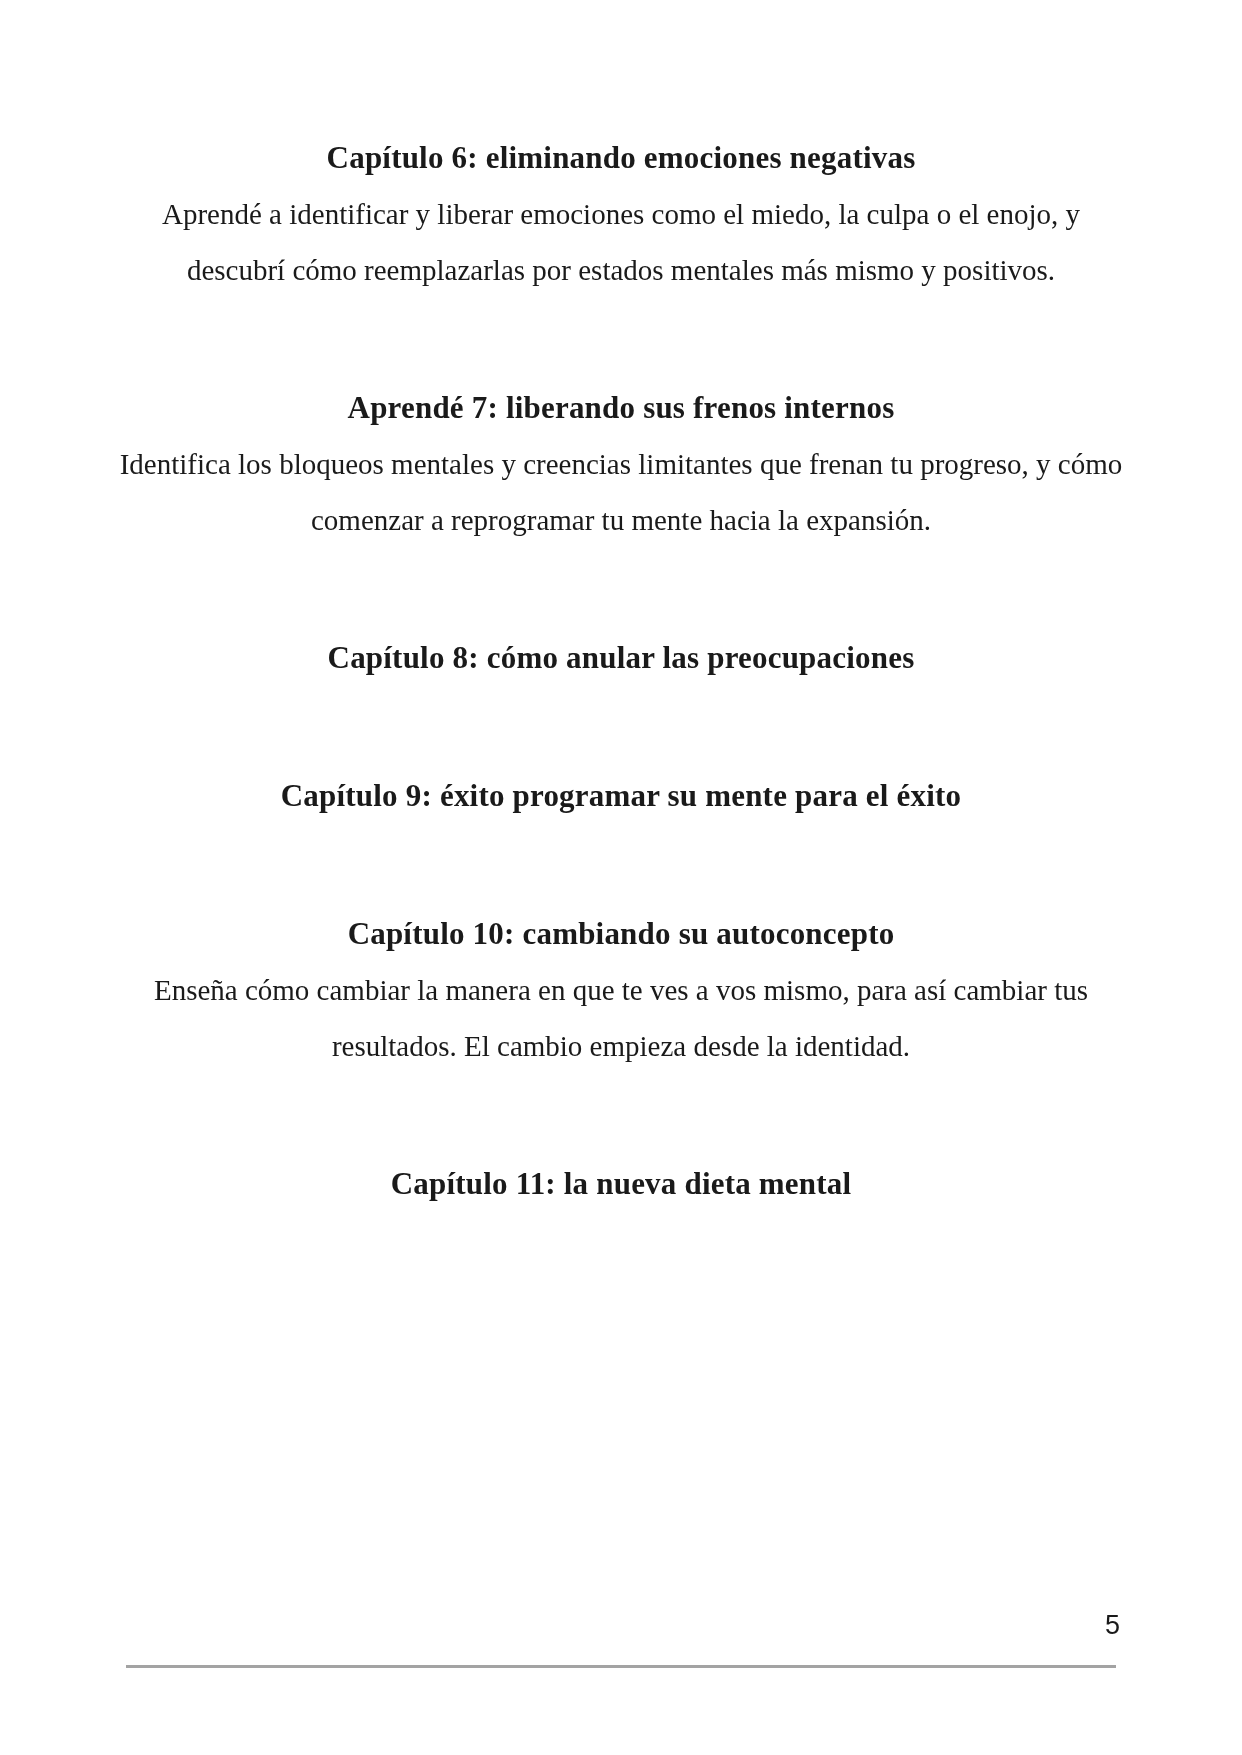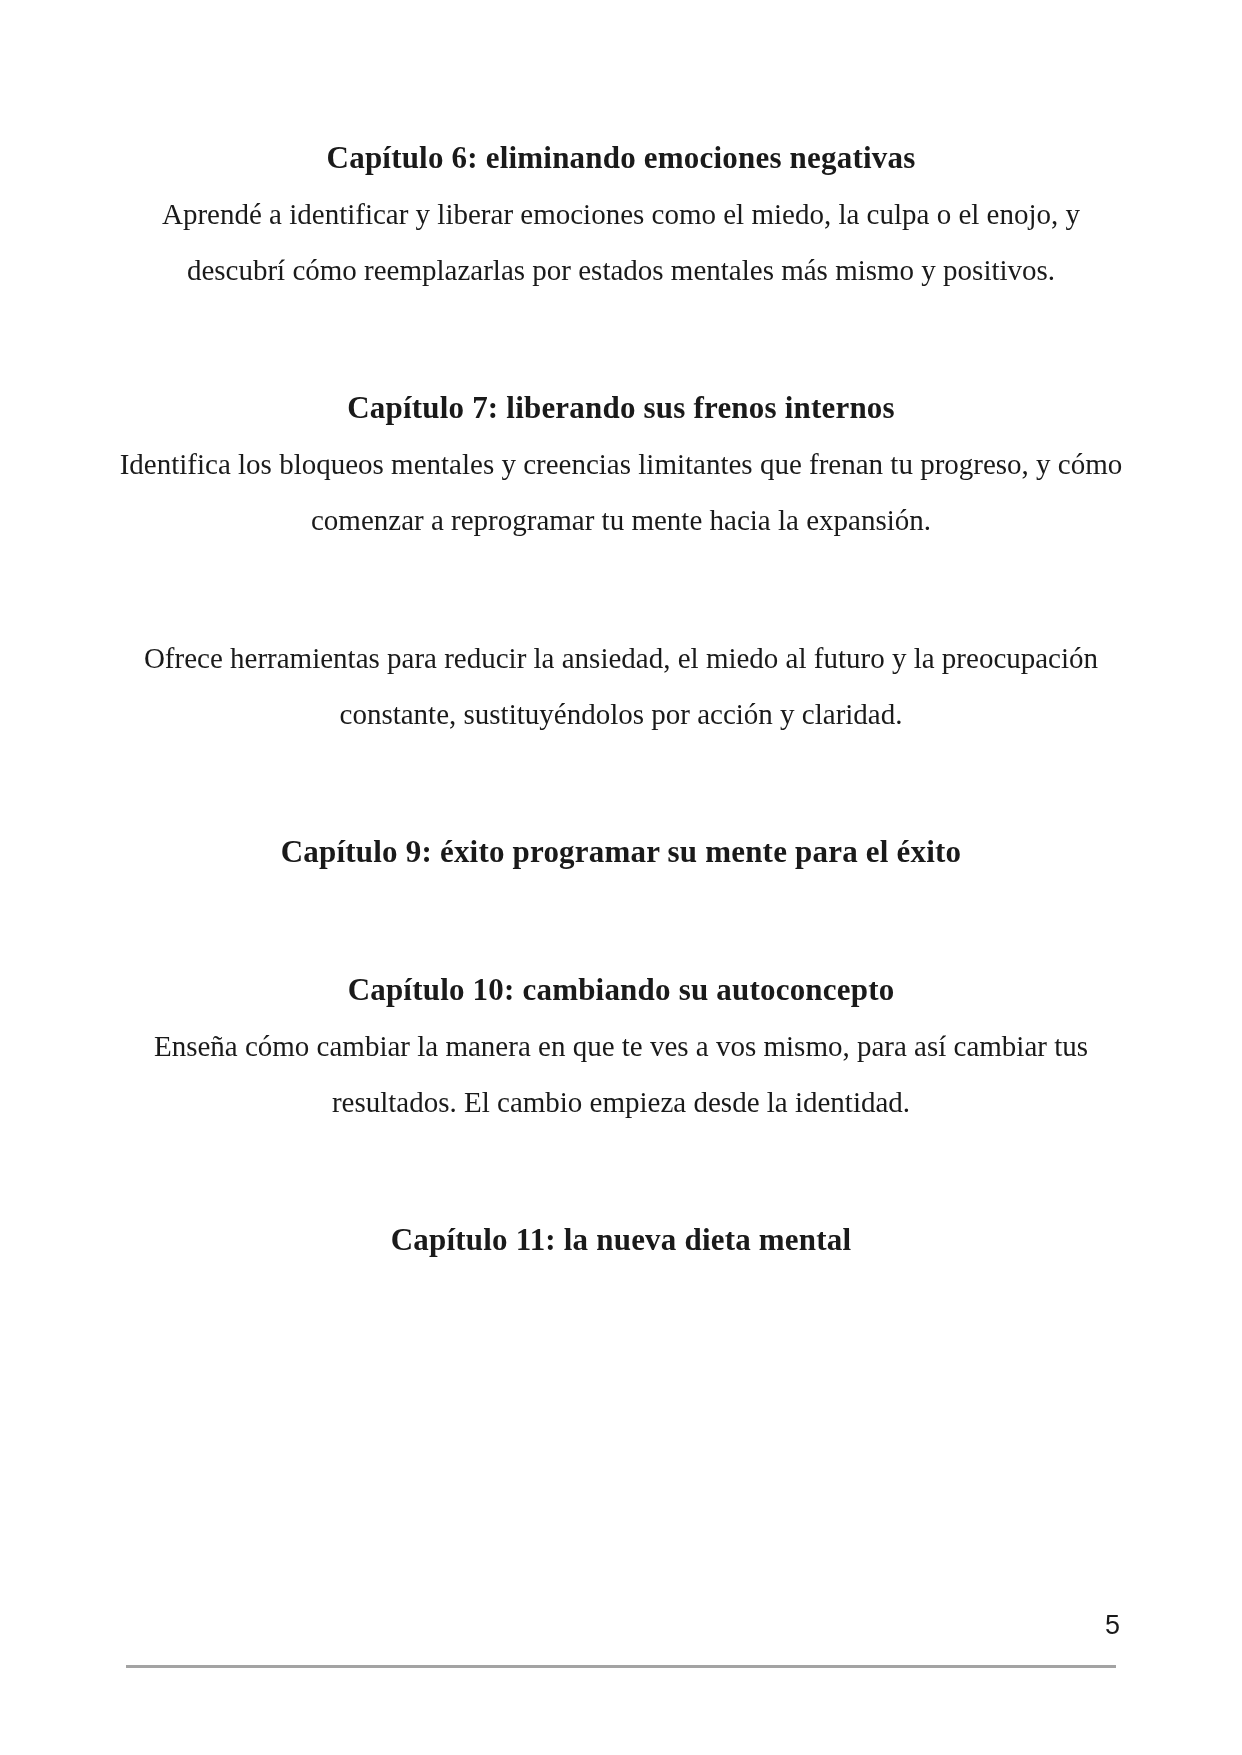--- a/index.html
+++ b/index.html
@@ -62,26 +62,26 @@
 
 <main class="page">
   <div class="content">
 
     <section class="chapter">
       <h2 class="chapter-heading">Capítulo 6: eliminando emociones negativas</h2>
       <p class="chapter-body">Aprendé a identificar y liberar emociones como el miedo, la culpa o el enojo, y descubrí cómo reemplazarlas por estados mentales más mismo y positivos.</p>
     </section>
 
     <section class="chapter">
-      <h2 class="chapter-heading">Capítulo 7: liberando sus frenos internos</h2>
+      <h2 class="chapter-heading">Aprendé 7: liberando sus frenos internos</h2>
       <p class="chapter-body">Identifica los bloqueos mentales y creencias limitantes que frenan tu progreso, y cómo comenzar a reprogramar tu mente hacia la expansión.</p>
     </section>
 
     <section class="chapter">
-      <p class="chapter-body">Ofrece herramientas para reducir la ansiedad, el miedo al futuro y la preocupación constante, sustituyéndolos por acción y claridad.</p>
+      <h2 class="chapter-heading">Capítulo 8: cómo anular las preocupaciones</h2>
     </section>
 
     <section class="chapter">
       <h2 class="chapter-heading">Capítulo 9: éxito programar su mente para el éxito</h2>
     </section>
 
     <section class="chapter">
       <h2 class="chapter-heading">Capítulo 10: cambiando su autoconcepto</h2>
       <p class="chapter-body">Enseña cómo cambiar la manera en que te ves a vos mismo, para así cambiar tus resultados. El cambio empieza desde la identidad.</p>
     </section>

